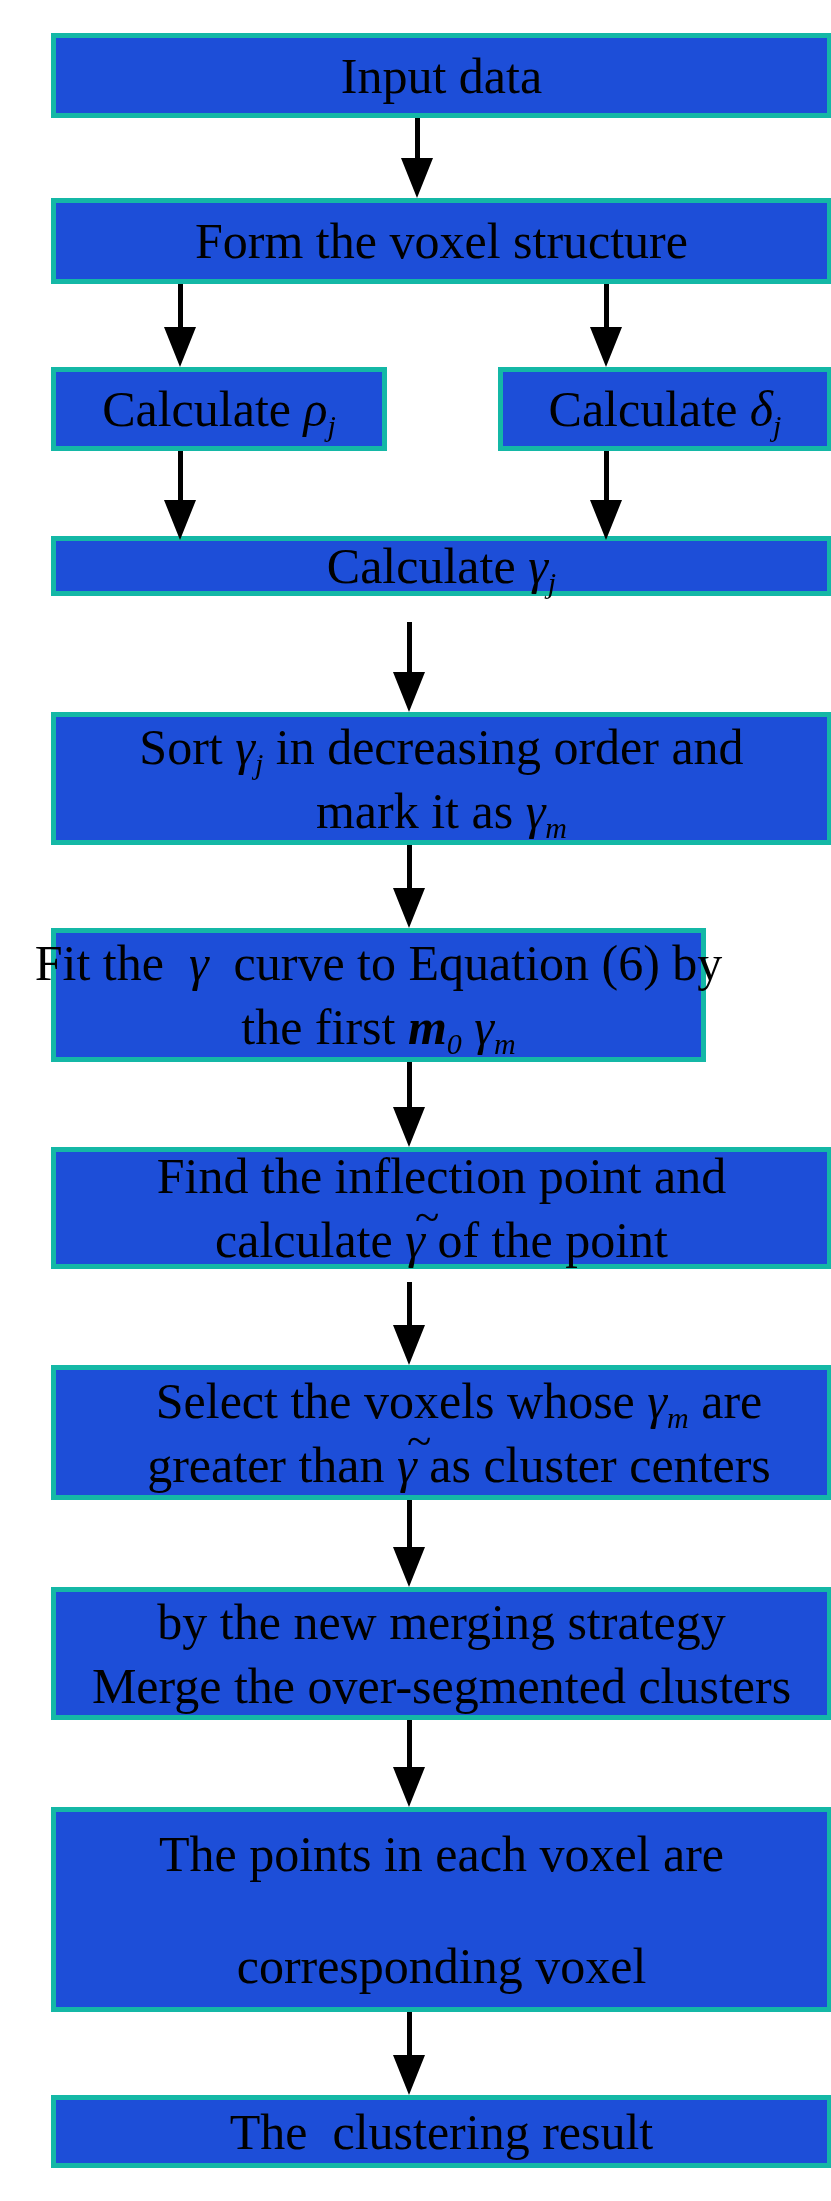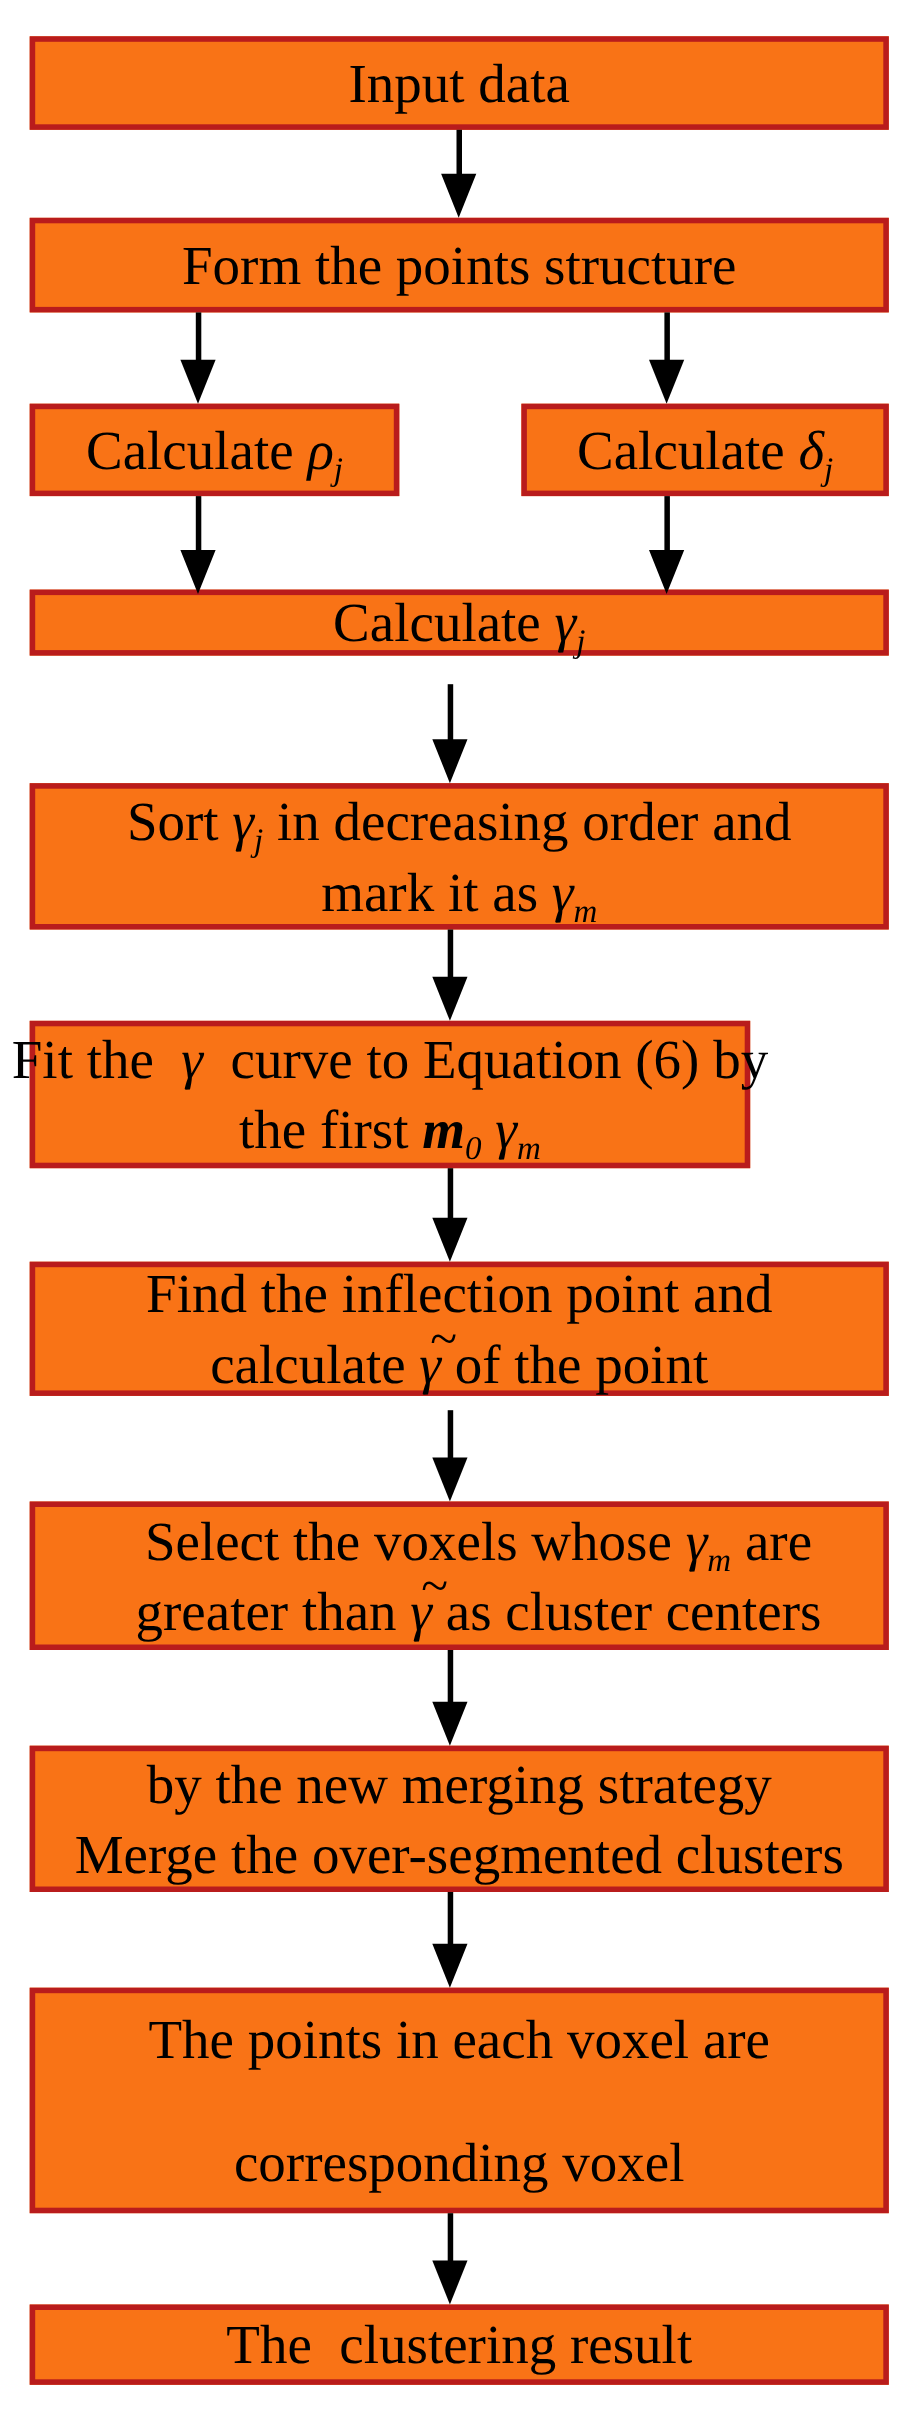--- a/index.html
+++ b/index.html
@@ -9,29 +9,30 @@
     height: 2201px;
     background: #ffffff;
     font-family: "Liberation Serif", "DejaVu Serif", serif;
     color: #000000;
     overflow: hidden;
   }
   .flowchart { position: absolute; inset: 0; }
   .box {
     position: absolute;
     box-sizing: border-box;
-    border: 5px solid #b91c1c;
-    background: #f97316;
+    border: 5px solid #14b8a6;
+    background: #1d4ed8;
     display: flex;
     flex-direction: column;
     align-items: center;
     justify-content: center;
     text-align: center;
     font-size: 50px;
     line-height: 64px;
+    margin-left: 24px;
   }
   .bline { white-space: pre; height: 64px; line-height: 64px; }
   .it { font-style: italic; }
   .bd { font-weight: bold; }
   .sub {
     font-style: italic;
     font-size: 30px;
     line-height: 0;
     vertical-align: -10px;
   }
@@ -55,21 +56,21 @@
 </style>
 </head>
 <body>
 
 <div class="page">
   <div class="flowchart">
       <div class="box" style="left: 27px; top: 33px; width: 781px; height: 85px;">
         <div class="bline">Input data</div>
       </div>
       <div class="box" style="left: 27px; top: 198px; width: 781px; height: 86px;">
-        <div class="bline">Form the points structure</div>
+        <div class="bline">Form the voxel structure</div>
       </div>
       <div class="box" style="left: 27px; top: 367px; width: 336px; height: 84px;">
         <div class="bline">Calculate <span class="it">ρ</span><span class="sub">j</span></div>
       </div>
       <div class="box" style="left: 474px; top: 367px; width: 334px; height: 84px;">
         <div class="bline">Calculate <span class="it">δ</span><span class="sub">j</span></div>
       </div>
       <div class="box" style="left: 27px; top: 536px; width: 781px; height: 60px;">
         <div class="bline">Calculate <span class="it">γ</span><span class="sub">j</span></div>
       </div>
@@ -90,21 +91,21 @@
         <div class="bline">greater than <span class="tld"><span class="tld-mark">~</span><span class="it">γ</span></span> as cluster centers</div>
       </div>
       <div class="box" style="left: 27px; top: 1587px; width: 781px; height: 133px;">
         <div class="bline">by the new merging strategy</div>
         <div class="bline">Merge the over-segmented clusters</div>
       </div>
       <div class="box" style="left: 27px; top: 1807px; width: 781px; height: 205px; gap: 48px;">
         <div class="bline">The points in each voxel are</div>
         <div class="bline">corresponding voxel</div>
       </div>
-      <div class="box" style="left: 27px; top: 2095px; width: 781px; height: 73px; justify-content: flex-end;">
+      <div class="box" style="left: 27px; top: 2095px; width: 781px; height: 73px;">
         <div class="bline">The  clustering result</div>
       </div>
       <div class="ar-line" style="left: 415px; top: 118px; height: 42px;"></div>
       <div class="ar-head" style="left: 401px; top: 158px;"></div>
       <div class="ar-line" style="left: 178px; top: 284px; height: 45px;"></div>
       <div class="ar-head" style="left: 164px; top: 327px;"></div>
       <div class="ar-line" style="left: 604px; top: 284px; height: 45px;"></div>
       <div class="ar-head" style="left: 590px; top: 327px;"></div>
       <div class="ar-line" style="left: 178px; top: 451px; height: 51px;"></div>
       <div class="ar-head" style="left: 164px; top: 500px;"></div>

